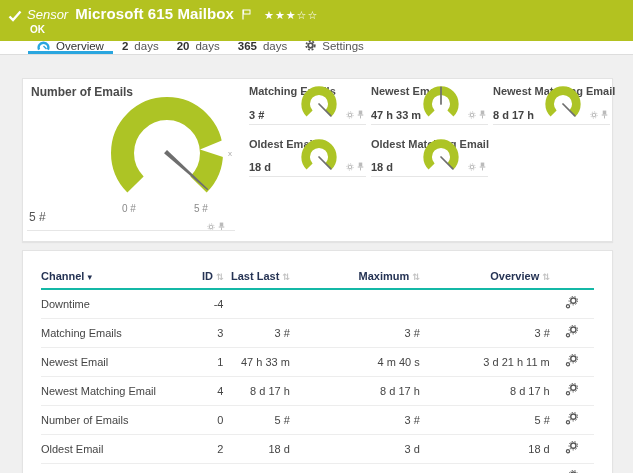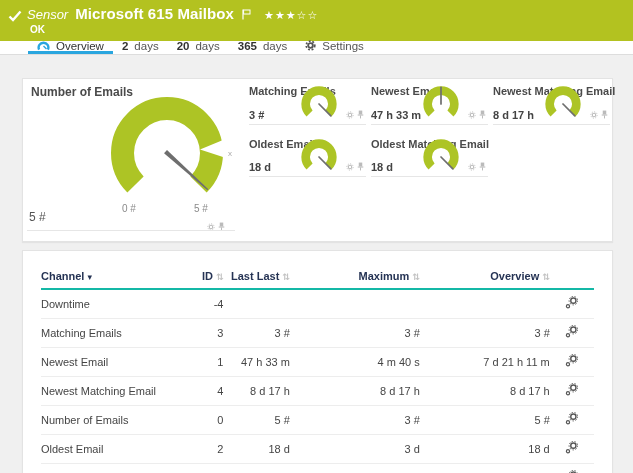--- a/index.html
+++ b/index.html
@@ -280,21 +280,21 @@
                   <circle cx="9" cy="5" r="2.8" fill="none" stroke="#555" stroke-width="1.5"></circle>
                   <circle cx="9" cy="5" r="4.6" fill="none" stroke="#555" stroke-width="1" stroke-dasharray="1.6 1.6"></circle>
                   <circle cx="3.2" cy="11" r="1.7" fill="none" stroke="#555" stroke-width="1.3"></circle>
                 </svg></span></td>
         </tr>
         <tr>
           <td class="c-channel">Newest Email</td>
           <td>1</td>
           <td>47 h 33 m</td>
           <td>4 m 40 s</td>
-          <td>7 d 21 h 11 m</td>
+          <td>3 d 21 h 11 m</td>
           <td class="c-actions"><span class="rowedit"><svg width="13" height="13" viewBox="0 0 14 14">
                   <circle cx="9" cy="5" r="2.8" fill="none" stroke="#555" stroke-width="1.5"></circle>
                   <circle cx="9" cy="5" r="4.6" fill="none" stroke="#555" stroke-width="1" stroke-dasharray="1.6 1.6"></circle>
                   <circle cx="3.2" cy="11" r="1.7" fill="none" stroke="#555" stroke-width="1.3"></circle>
                 </svg></span></td>
         </tr>
         <tr>
           <td class="c-channel">Newest Matching Email</td>
           <td>4</td>
           <td>8 d 17 h</td>

